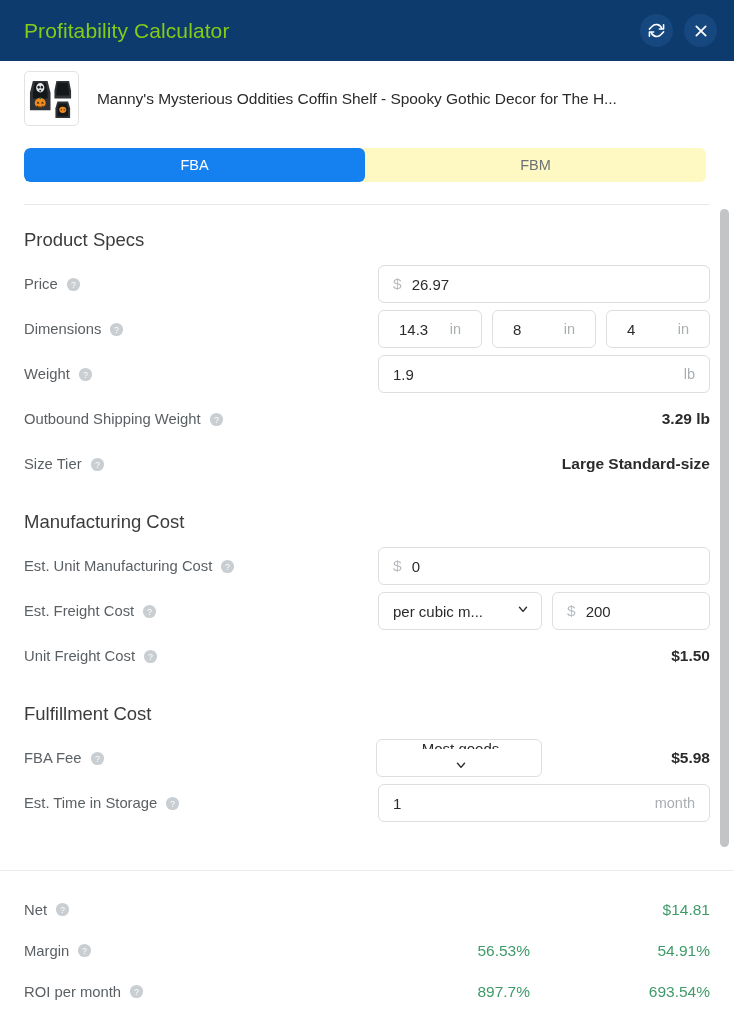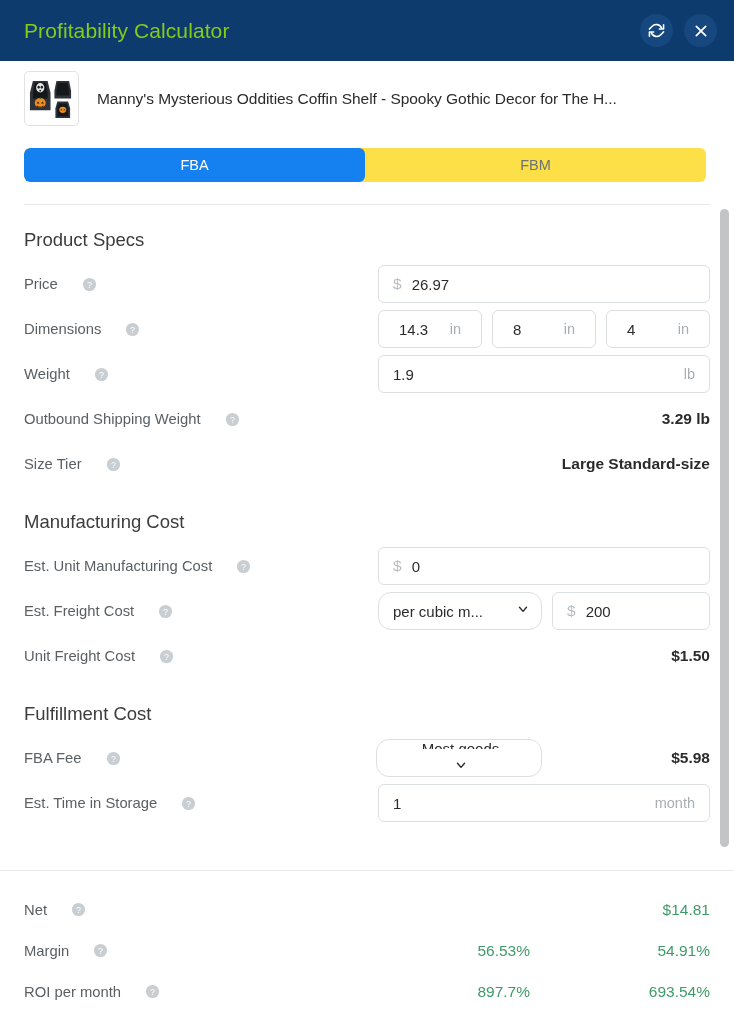--- a/index.html
+++ b/index.html
@@ -88,21 +88,21 @@
     overflow: hidden;
     text-overflow: ellipsis;
     flex: 1 1 auto;
     letter-spacing: -0.05px;
   }
 
   
   .tabs {
     margin: 22px 4px 0 0;
     display: flex;
-    background: #fde047;
+    background: #fef9c3;
     border-radius: 6px;
     overflow: hidden;
     height: 34px;
     position: relative;
   }
   .tab {
     flex: 1 1 50%;
     display: flex;
     align-items: center;
     justify-content: center;
@@ -166,21 +166,21 @@
     min-height: 40px;
     margin-bottom: 5px;
   }
   .row:last-child { margin-bottom: 0; }
 
   .label {
     font-size: 14.8px;
     color: #5a5f63;
     display: flex;
     align-items: center;
-    gap: 24px;
+    gap: 8px;
     flex: 0 0 auto;
     white-space: nowrap;
   }
   .spacer { flex: 1 1 auto; }
 
   .help {
     width: 15px;
     height: 15px;
     flex: 0 0 auto;
     display: inline-block;
@@ -229,21 +229,21 @@
 
   .freight-row-controls {
     display: flex;
     gap: 10px;
     align-items: center;
   }
 
   .select {
     height: 38px;
     border: 1px solid #dcdfe2;
-    border-radius: 13px;
+    border-radius: 6px;
     background: #ffffff;
     display: flex;
     align-items: center;
     justify-content: space-between;
     padding: 0 11px 0 14px;
     gap: 9px;
     cursor: pointer;
   }
   .select .sel-text {
     font-size: 15px;

